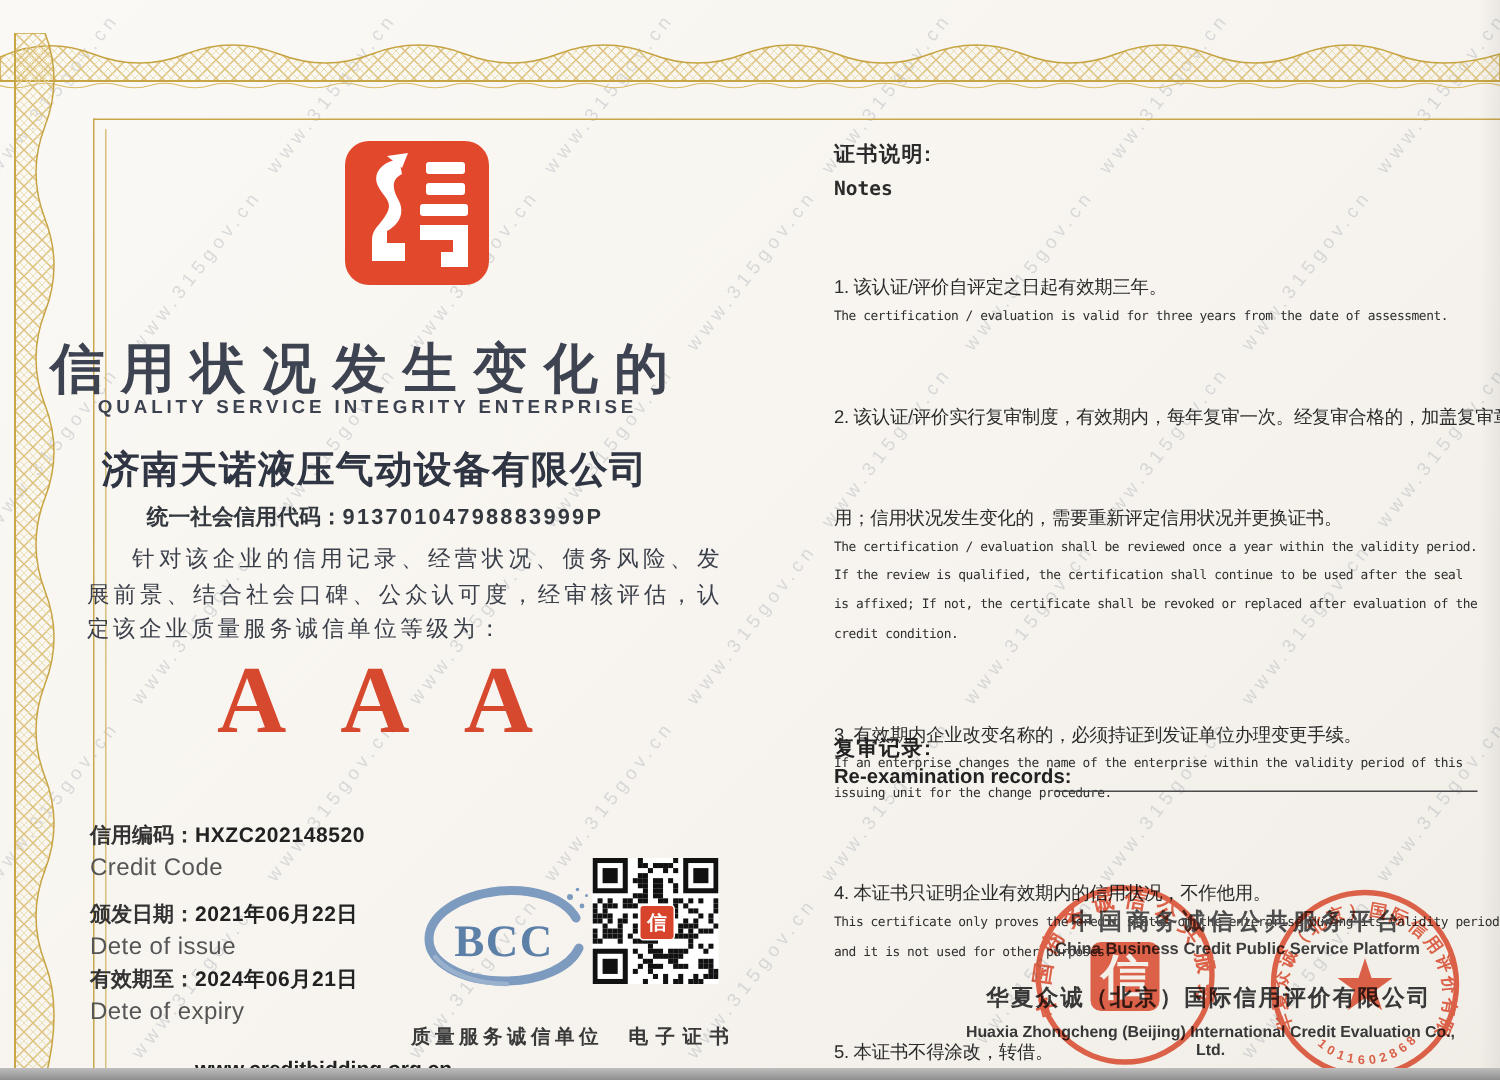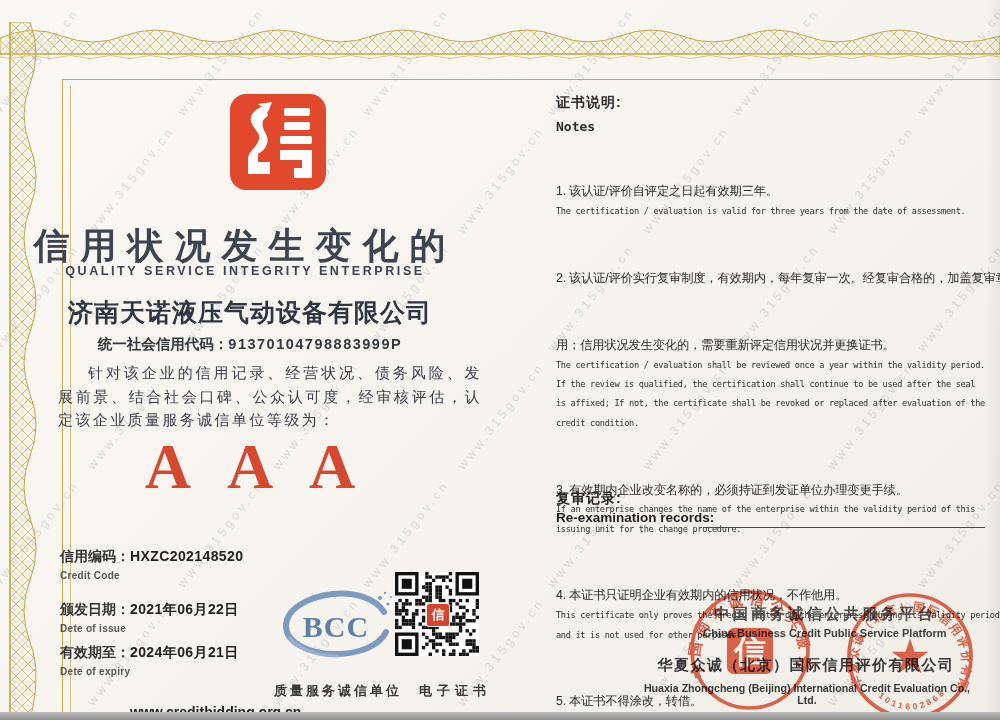--- a/index.html
+++ b/index.html
@@ -36,21 +36,21 @@
     font-size:14.5px;font-weight:bold;color:#33383f;}
   .uscc .val{letter-spacing:1.5px;}
   .statement{position:absolute;left:58px;top:361px;width:424px;
     font-size:15px;line-height:1.58;letter-spacing:2.4px;color:#3a3f4a;
     text-indent:2em;text-align:justify;font-weight:500;}
   .rating{position:absolute;left:0;top:430px;width:500px;text-align:center;
     font-family:"Liberation Serif",serif;font-size:64px;font-weight:bold;
     color:#d6492f;letter-spacing:36px;text-indent:36px;}
   .field{position:absolute;left:60px;font-size:14px;font-weight:bold;color:#333;white-space:nowrap;}
   .field .fvalue{color:#222;letter-spacing:.4px;}
-  .fsub{position:absolute;left:60px;font-size:10px;font-weight:bold;color:#555;letter-spacing:.3px;}
+  .fsub{position:absolute;left:60px;font-size:16px;font-weight:normal;color:#555;letter-spacing:.3px;}
   .field2{position:absolute;left:130px;font-size:14px;font-weight:bold;color:#222;}
   
   .bcc{position:absolute;left:276px;top:588px;width:120px;height:76px;}
   .qr{position:absolute;left:395px;top:572px;width:84px;height:84px;background:#fff;}
   .qr-logo{position:absolute;left:426px;top:603px;width:22px;height:22px;background:#d8432c;
     border:1px solid #fff;border-radius:3px;color:#fff;font-size:13px;font-weight:bold;
     display:flex;align-items:center;justify-content:center;}
   .mutual{position:absolute;left:258px;top:682px;width:160px;text-align:center;
     font-size:13px;font-weight:bold;color:#3a3a3a;letter-spacing:3px;}
   .ecert{position:absolute;left:400px;top:682px;width:110px;text-align:center;

